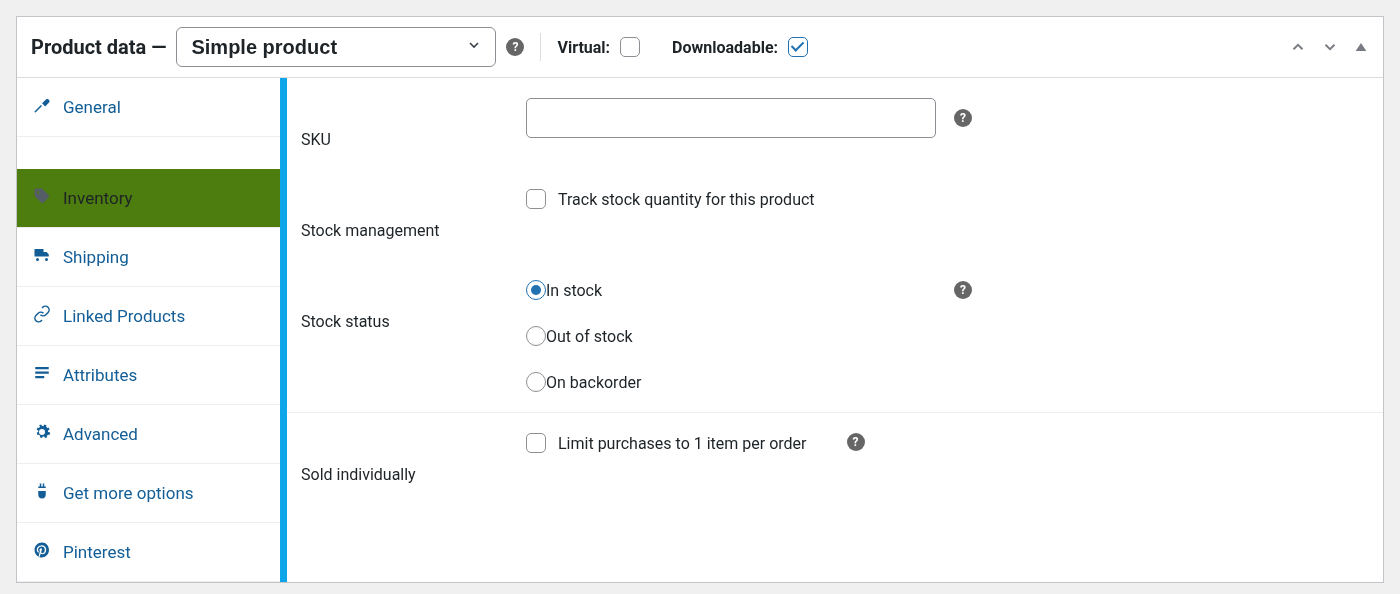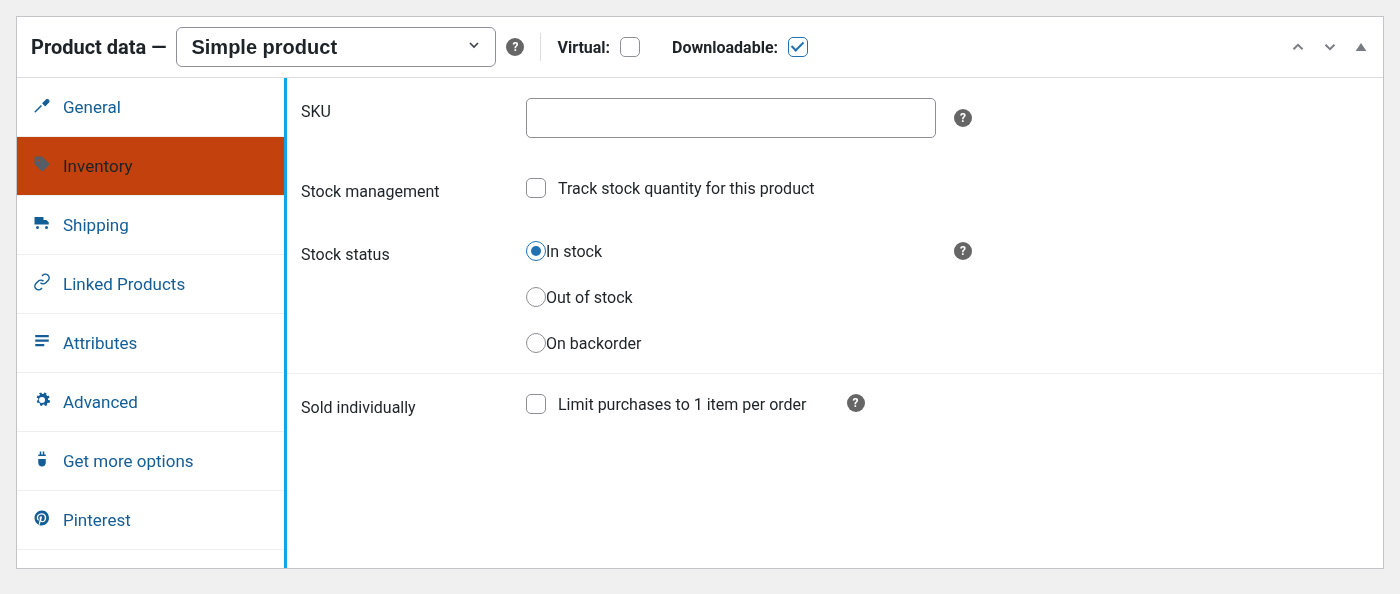--- a/index.html
+++ b/index.html
@@ -109,54 +109,56 @@
   }
   .header-controls svg { display:block; }
   .ctrl-btn { cursor: pointer; }
 
   .panel-body {
     display: flex;
     min-height: 490px;
   }
   .tabs {
     width: 270px;
-    border-right: 3px solid #0ea5e9;
+    border-right: 7px solid #0ea5e9;
     background: #fff;
   }
   .tab {
     display: flex;
     align-items: center;
     gap: 12px;
     padding: 18px 16px;
     border-bottom: 1px solid #eee;
     font-size: 17px;
     color: #135e96;
     cursor: pointer;
     background:#fff;
   }
   .tab svg { flex: none; }
   .tab.active {
-    background: #c2410c;
+    background: #4d7c0f;
     color: #1d2327;
+    margin-top: 32px;
   }
   .tab .icn { color: #135e96; }
   .tab.active .icn { color: #555d66; }
 
   .content { flex: 1; }
   .form-row {
     display: flex;
     align-items: flex-start;
     padding: 20px 14px;
   }
   .form-row.bordered { border-bottom: 1px solid #eee; }
   .form-row .flabel {
     width: 225px;
     padding-top: 4px;
     font-size: 16px;
     color: #1d2327;
+    margin-top: 28px;
   }
   .form-row .fcontrol {
     flex: 1;
     display: flex;
     align-items: flex-start;
     gap: 18px;
   }
   .text-input {
     width: 410px;
     height: 40px;

